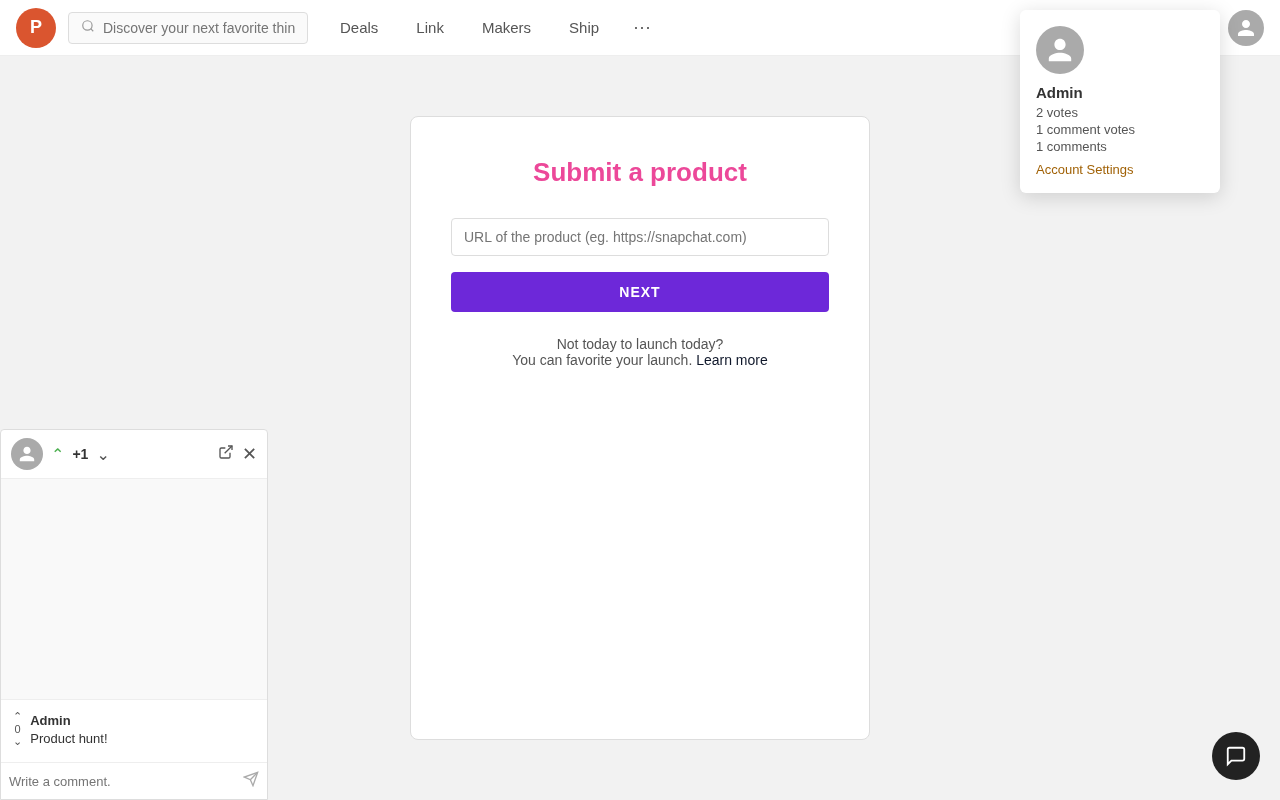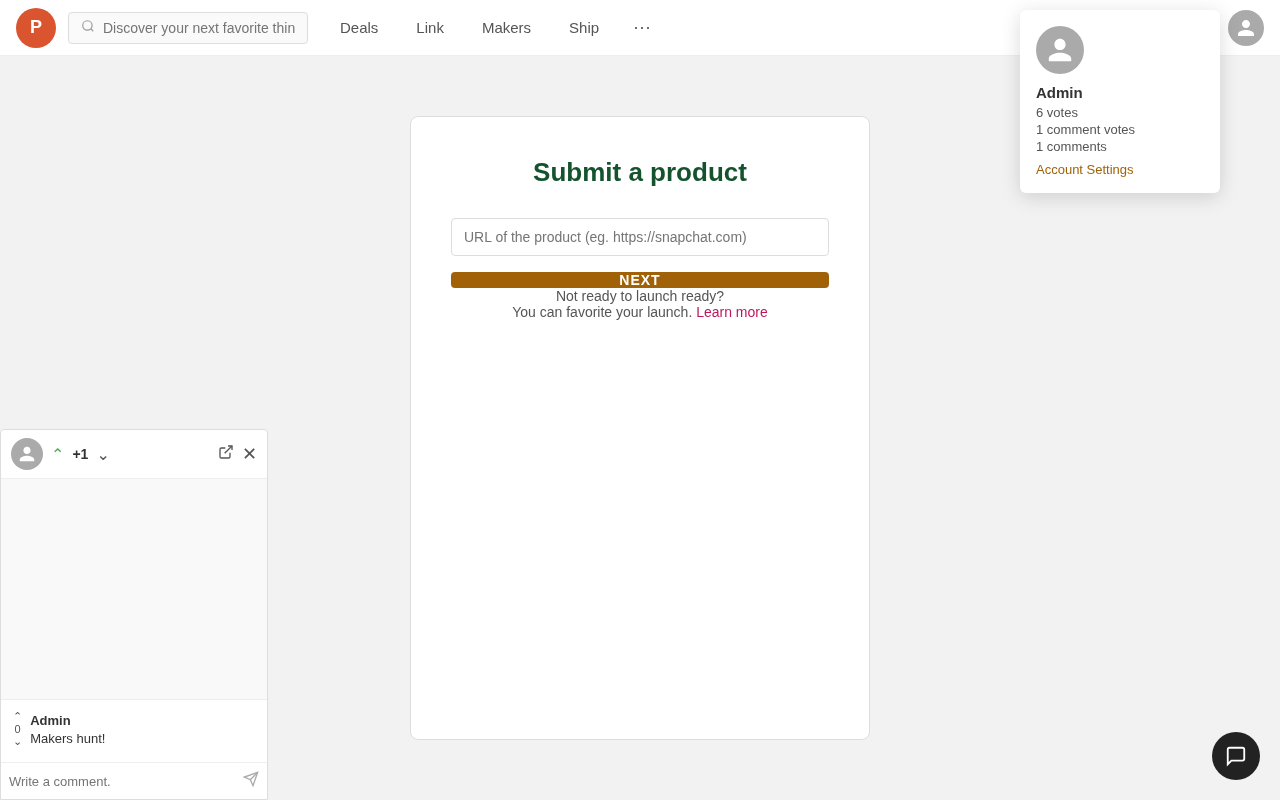--- a/index.html
+++ b/index.html
@@ -56,36 +56,36 @@
 
     
     .main {
       margin-top: 56px; display: flex; justify-content: center;
       padding: 60px 20px; min-height: calc(100vh - 56px);
     }
     .form-card {
       background: #fff; border-radius: 8px; border: 1px solid #ddd;
       padding: 40px; width: 460px; max-width: 100%;
     }
-    .form-title { font-size: 26px; font-weight: bold; text-align: center; color: #14532d; margin-bottom: 30px; }
+    .form-title { font-size: 26px; font-weight: bold; text-align: center; color: #ec4899; margin-bottom: 30px; }
     .form-label { font-size: 14px; font-weight: 600; color: #333; margin-bottom: 8px; display: block; }
     .form-input {
       width: 100%; border: 1px solid #ddd; border-radius: 4px;
       padding: 10px 12px; font-size: 14px; color: #be185d; outline: none;
       margin-bottom: 16px;
     }
     .btn-next {
-      display: block; width: 100%; 
-      background: #a16207; color: #fff; border: none; border-radius: 4px;
+      display: block; width: 100%; padding: 12px;
+      background: #6d28d9; color: #fff; border: none; border-radius: 4px;
       font-size: 14px; font-weight: bold; cursor: pointer; letter-spacing: 1px;
-      text-align: center; 
+      text-align: center; margin-bottom: 24px;
     }
     .not-ready { text-align: center; font-size: 14px; color: #555; }
     .not-ready-sub { text-align: center; font-size: 14px; color: #555; }
-    .learn-more { color: #be185d; cursor: pointer; }
+    .learn-more { color: #0f172a; cursor: pointer; }
 
     
     .bottom-widget {
       position: fixed; bottom: 0; left: 0; width: 268px;
       background: #fff; border: 1px solid #ddd; border-radius: 4px 4px 0 0;
       z-index: 100;
     }
     .widget-header {
       display: flex; align-items: center; padding: 8px 10px;
       border-bottom: 1px solid #eee; gap: 8px;
@@ -156,32 +156,32 @@
   </div>
 </nav>
 
 <div class="dropdown">
   <div class="dropdown-avatar">
     <svg width="28" height="28" viewBox="0 0 24 24" fill="#fff">
       <path d="M12 12c2.7 0 4.8-2.1 4.8-4.8S14.7 2.4 12 2.4 7.2 4.5 7.2 7.2 9.3 12 12 12zm0 2.4c-3.2 0-9.6 1.6-9.6 4.8v2.4h19.2v-2.4c0-3.2-6.4-4.8-9.6-4.8z"></path>
     </svg>
   </div>
   <div class="dropdown-username">Admin</div>
-  <div class="dropdown-stat">6 votes</div>
+  <div class="dropdown-stat">2 votes</div>
   <div class="dropdown-stat">1 comment votes</div>
   <div class="dropdown-stat">1 comments</div>
   <a class="dropdown-link">Account Settings</a>
 </div>
 
 <main class="main">
   <div class="form-card">
     <h1 class="form-title">Submit a product</h1>
     <input class="form-input" type="text" placeholder="URL of the product (eg. https://snapchat.com)" style="">
     <button class="btn-next">NEXT</button>
-    <p class="not-ready">Not ready to launch ready?</p>
+    <p class="not-ready">Not today to launch today?</p>
     <p class="not-ready-sub">
       <span>You can favorite your launch.</span>
       <a class="learn-more">Learn more</a>
     </p>
   </div>
 </main>
 
 <div class="bottom-widget">
   <div class="widget-header">
     <div class="widget-avatar">
@@ -207,21 +207,21 @@
   <div class="widget-thread">
     <div class="widget-thread-row">
       <div class="widget-votes-row">
         <span>⌃</span>
         <span>0</span>
         <span>⌄</span>
       </div>
       <div>
         <span class="widget-thread-user">Admin</span>
         <br>
-        <span class="widget-thread-title">Makers hunt!</span>
+        <span class="widget-thread-title">Product hunt!</span>
       </div>
     </div>
   </div>
   <div class="widget-comment-area">
     <input type="text" placeholder="Write a comment." style="">
     <span class="widget-send-icon">
       <svg width="16" height="16" viewBox="0 0 24 24" fill="none" stroke="#aaa" stroke-width="2">
         <line x1="22" y1="2" x2="11" y2="13"></line>
         <polygon points="22 2 15 22 11 13 2 9 22 2"></polygon>
       </svg>

